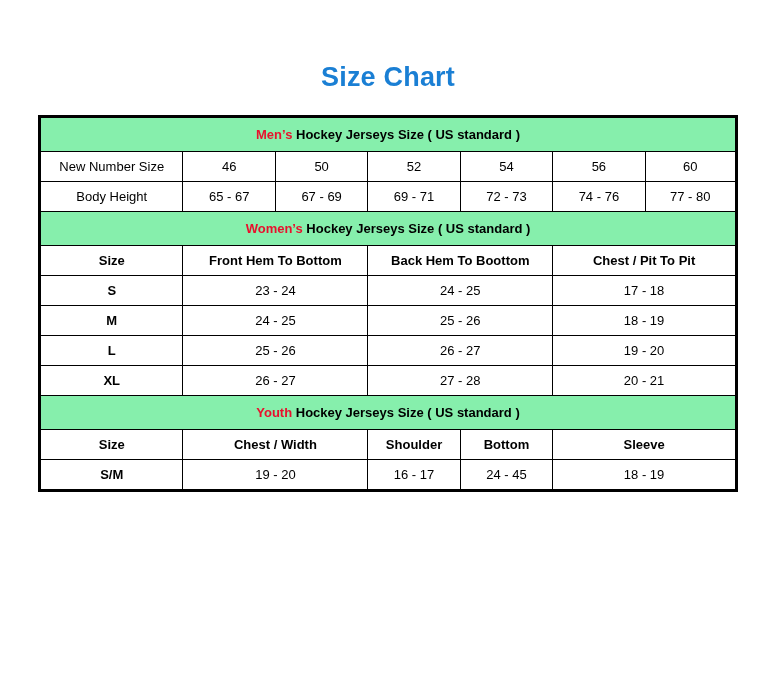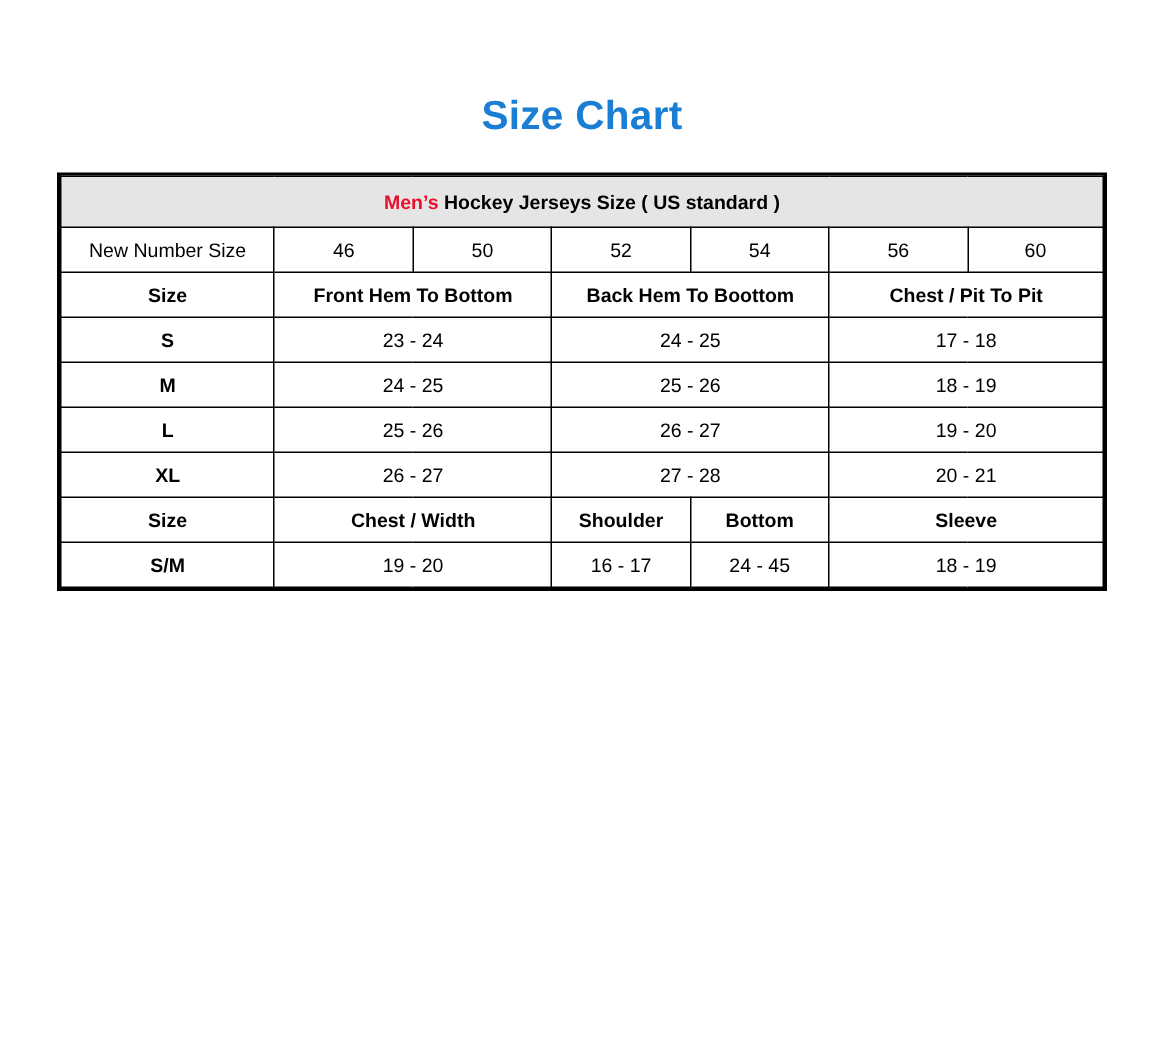--- a/index.html
+++ b/index.html
@@ -40,21 +40,21 @@
   }
   table.sizes td {
     border: 1px solid #000000;
     text-align: center;
     font-size: 13px;
     height: 27px;
     padding: 1px 2px;
     vertical-align: middle;
   }
   .band {
-    background: #e5e5e5;
+    background: #86efac;
     font-weight: bold;
     font-size: 15px;
     height: 31px !important;
   }
   .band .accent-red { color: #e8112d; }
   .band .accent-black { color: #000000; }
   .hdr {
     font-weight: bold;
   }
   .rowlabel {
@@ -91,21 +91,35 @@
         </tr>
         <tr>
           <td class="rowlabel">New Number Size</td>
           <td>46</td>
           <td>50</td>
           <td>52</td>
           <td>54</td>
           <td>56</td>
           <td>60</td>
         </tr>
+        <tr>
+          <td class="rowlabel">Body Height</td>
+          <td>65 - 67</td>
+          <td>67 - 69</td>
+          <td>69 - 71</td>
+          <td>72 - 73</td>
+          <td>74 - 76</td>
+          <td>77 - 80</td>
+        </tr>
 
+        <tr>
+          <td class="band" colspan="7">
+            <span class="accent-red">Women’s</span><span class="accent-black"> Hockey Jerseys Size ( US standard )</span>
+          </td>
+        </tr>
         <tr>
           <td class="hdr">Size</td>
           <td class="hdr" colspan="2">Front Hem To Bottom</td>
           <td class="hdr" colspan="2">Back Hem To Boottom</td>
           <td class="hdr" colspan="2">Chest / Pit To Pit</td>
         </tr>
         <tr>
           <td class="rowlabel-b">S</td>
           <td colspan="2">23 - 24</td>
           <td colspan="2">24 - 25</td>
@@ -124,20 +138,25 @@
           <td colspan="2">19 - 20</td>
         </tr>
         <tr>
           <td class="rowlabel-b">XL</td>
           <td colspan="2">26 - 27</td>
           <td colspan="2">27 - 28</td>
           <td colspan="2">20 - 21</td>
         </tr>
 
         <tr>
+          <td class="band" colspan="7">
+            <span class="accent-red">Youth</span><span class="accent-black"> Hockey Jerseys Size ( US standard )</span>
+          </td>
+        </tr>
+        <tr>
           <td class="hdr">Size</td>
           <td class="hdr" colspan="2">Chest / Width</td>
           <td class="hdr">Shoulder</td>
           <td class="hdr">Bottom</td>
           <td class="hdr" colspan="2">Sleeve</td>
         </tr>
         <tr>
           <td class="rowlabel-b">S/M</td>
           <td colspan="2">19 - 20</td>
           <td>16 - 17</td>

